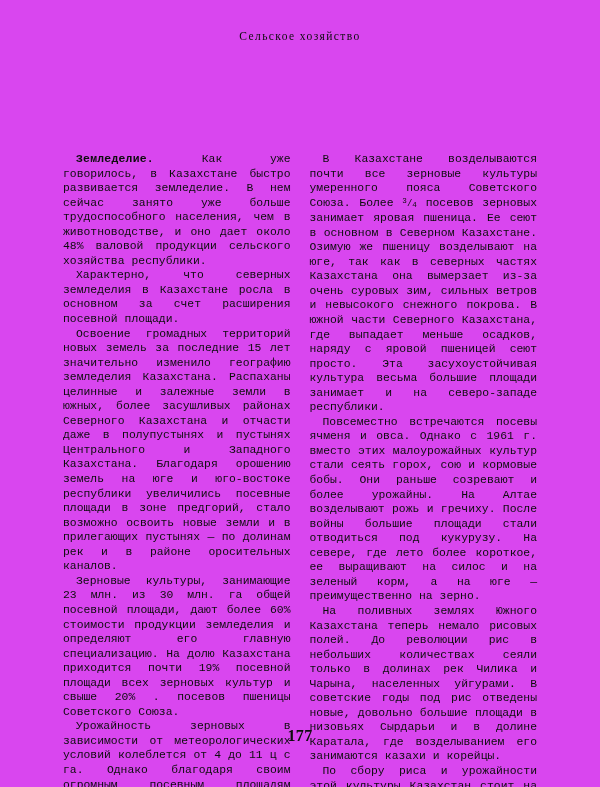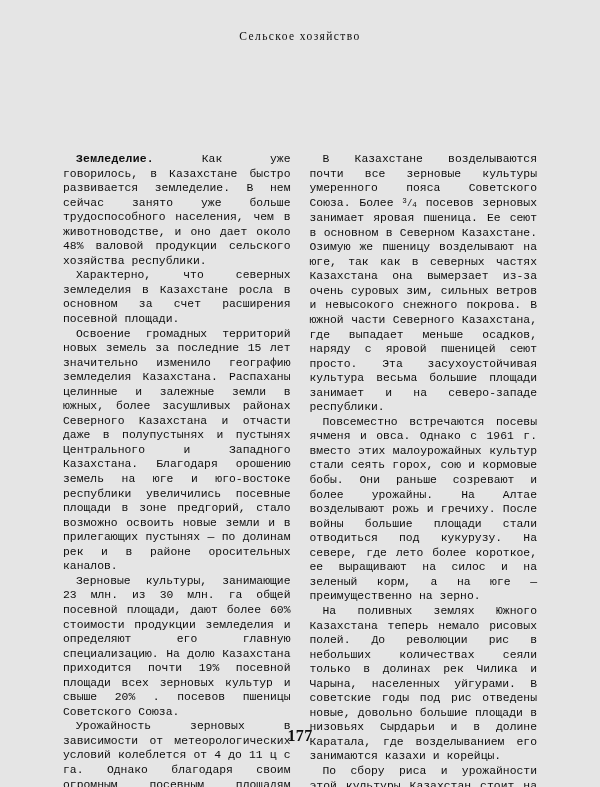--- a/index.html
+++ b/index.html
@@ -12,21 +12,21 @@
     height: 787px;
     position: relative;
     font-family: "Liberation Serif", "DejaVu Serif", serif;
     color: #111111;
     overflow: hidden;
   }
 
   .page {
     position: absolute;
     inset: 0;
-    background: #e5e5e5;
+    background: #d946ef;
     padding-left: 8px;
   }
 
   
   .running-head {
     position: absolute;
     top: 30px;
     left: 0;
     right: 0;
     text-align: center;

